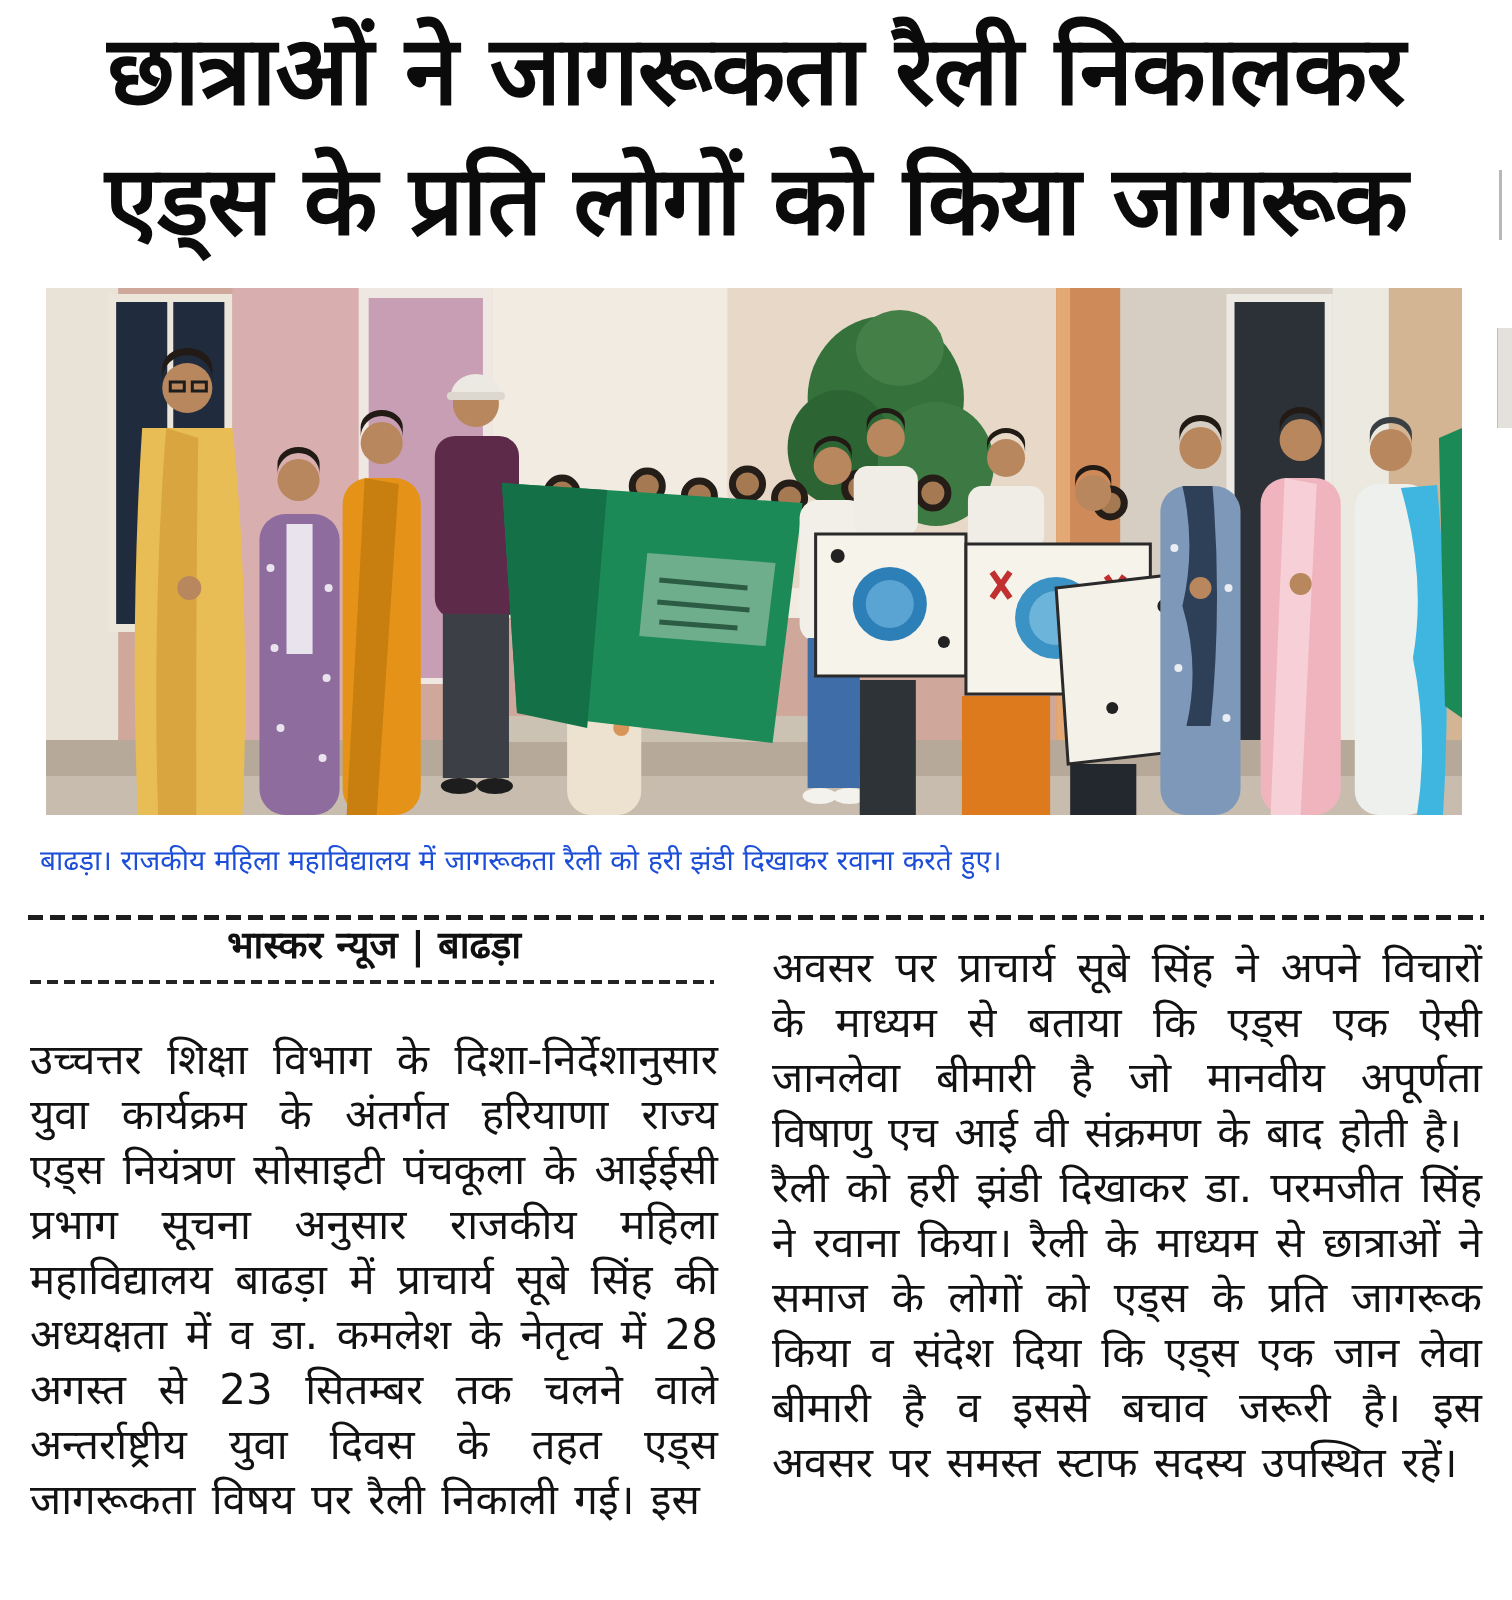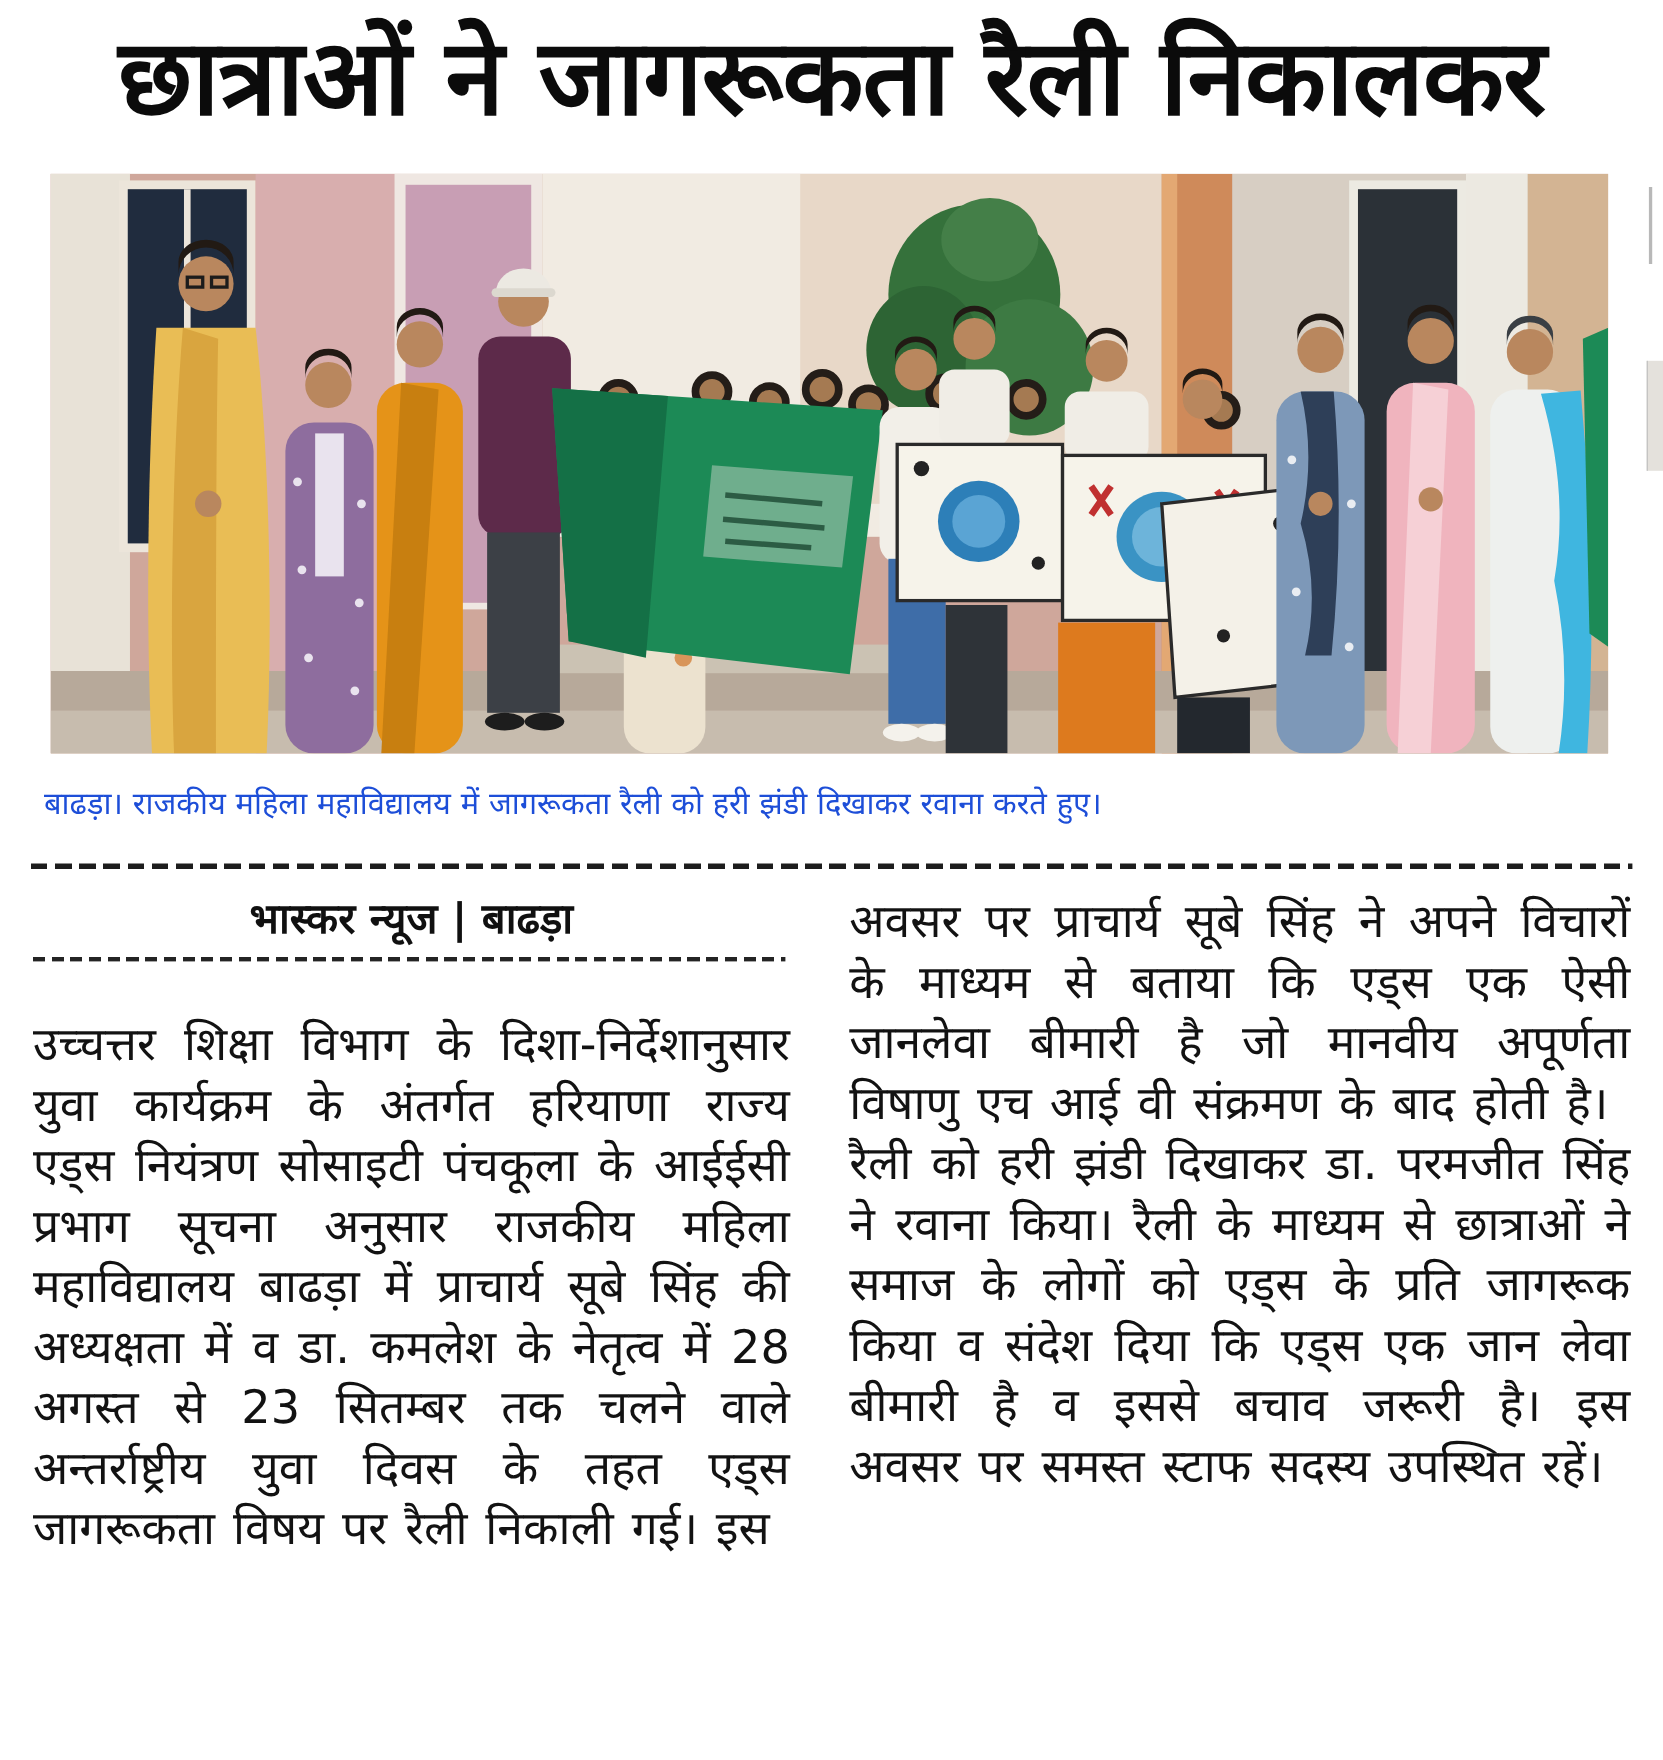--- a/index.html
+++ b/index.html
@@ -55,21 +55,21 @@
   }
   
   .cols{
     display:flex;
     margin:0 30px;
     gap:54px;
   }
   .col-left{width:688px;}
   .col-right{width:700px;flex:1;}
   .byline{
-    margin-top:20px;
+    margin-top:0;
     text-align:center;
     font-size:38px;
     line-height:50px;
     font-weight:700;
     color:#101010;
   }
   .body-par{
     margin:0;
     font-size:42px;
     line-height:55px;
@@ -91,20 +91,21 @@
     background:#e4e1dc;border-left:1px solid #bdbdbd;
   }
 </style>
 </head>
 <body>
 
 <div class="page">
 
   <div class="headline">
     <div class="hl">छात्राओं ने जागरूकता रैली निकालकर</div>
+    <div class="hl">एड्स के प्रति लोगों को किया जागरूक</div>
   </div>
 
   <div class="photo-wrap" role="img" aria-label="राजकीय महिला महाविद्यालय बाढड़ा में प्राचार्य व स्टाफ छात्राओं की एड्स जागरूकता रैली को हरी झंडी दिखाते हुए; छात्राएं पोस्टर व हरा झंडा लिए खड़ी हैं">
     <svg viewBox="0 0 1413 527" preserveAspectRatio="none">
 
       <g>
         <rect x="0" y="0" width="1413" height="527" fill="#cfa79b"></rect>
         <rect x="0" y="0" width="72" height="527" fill="#e8e2d7"></rect>
         <rect x="62" y="6" width="124" height="338" fill="#ece5da"></rect>
         <rect x="70" y="14" width="108" height="322" fill="#202c3e"></rect>

